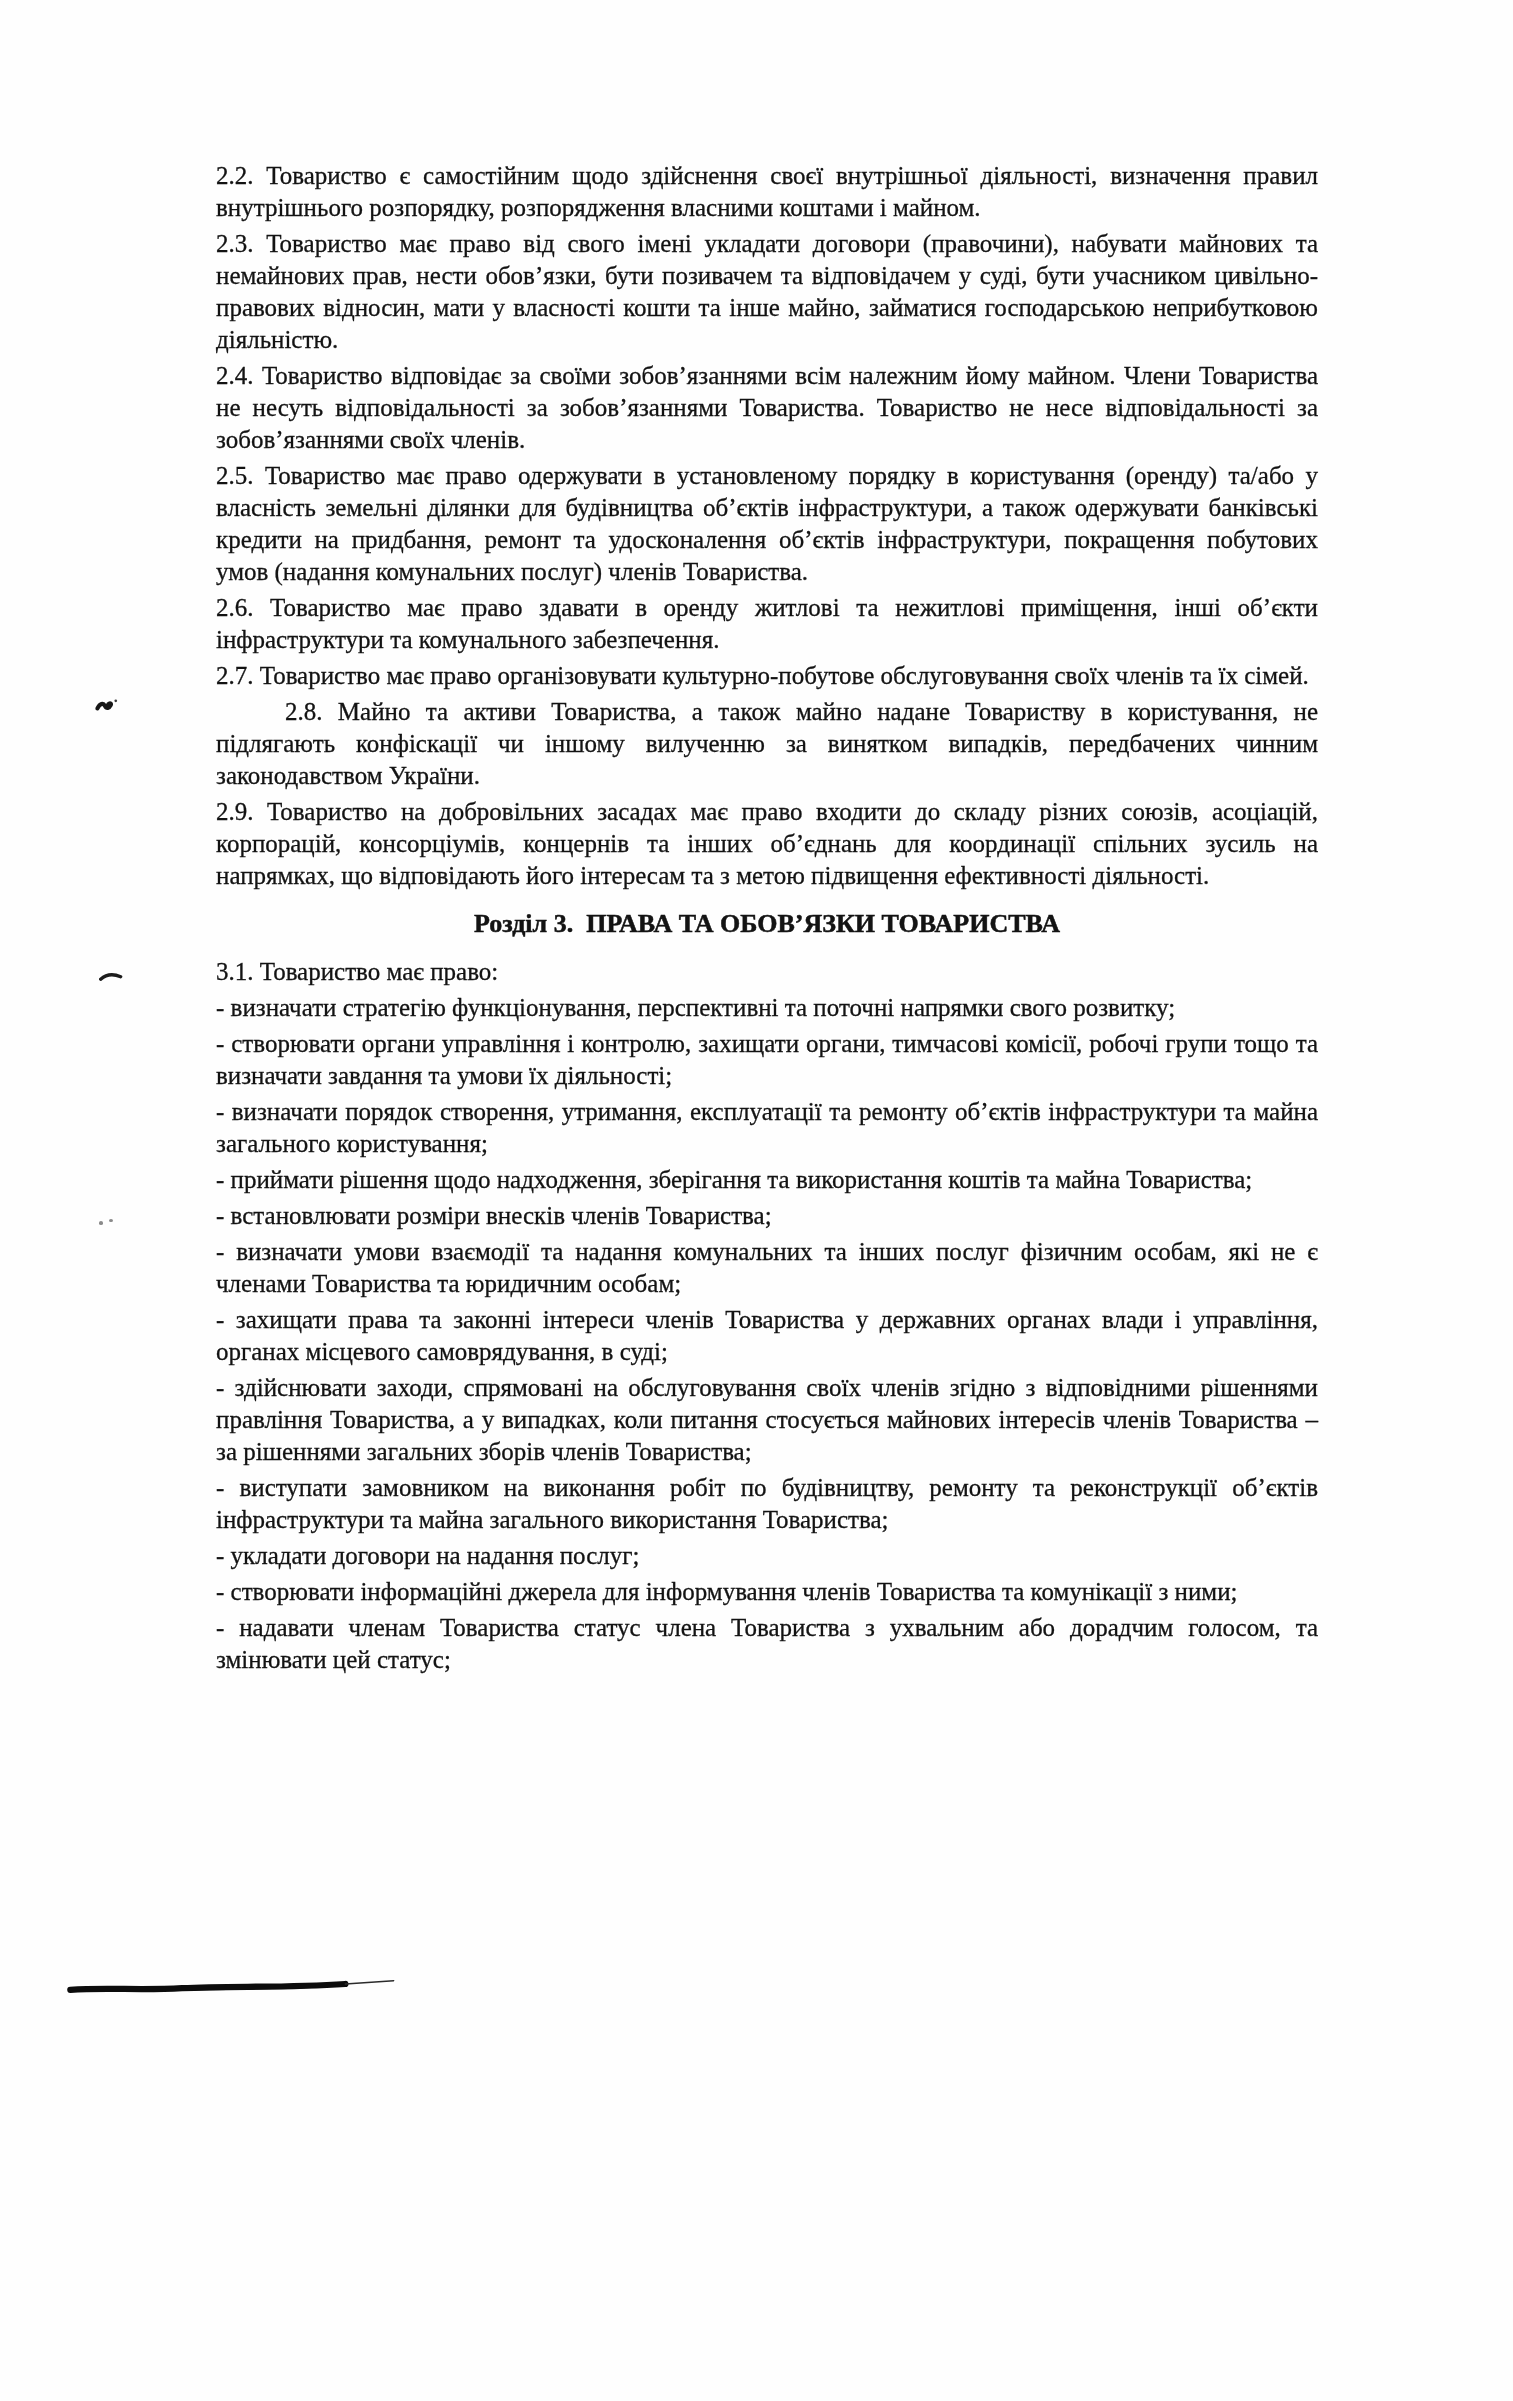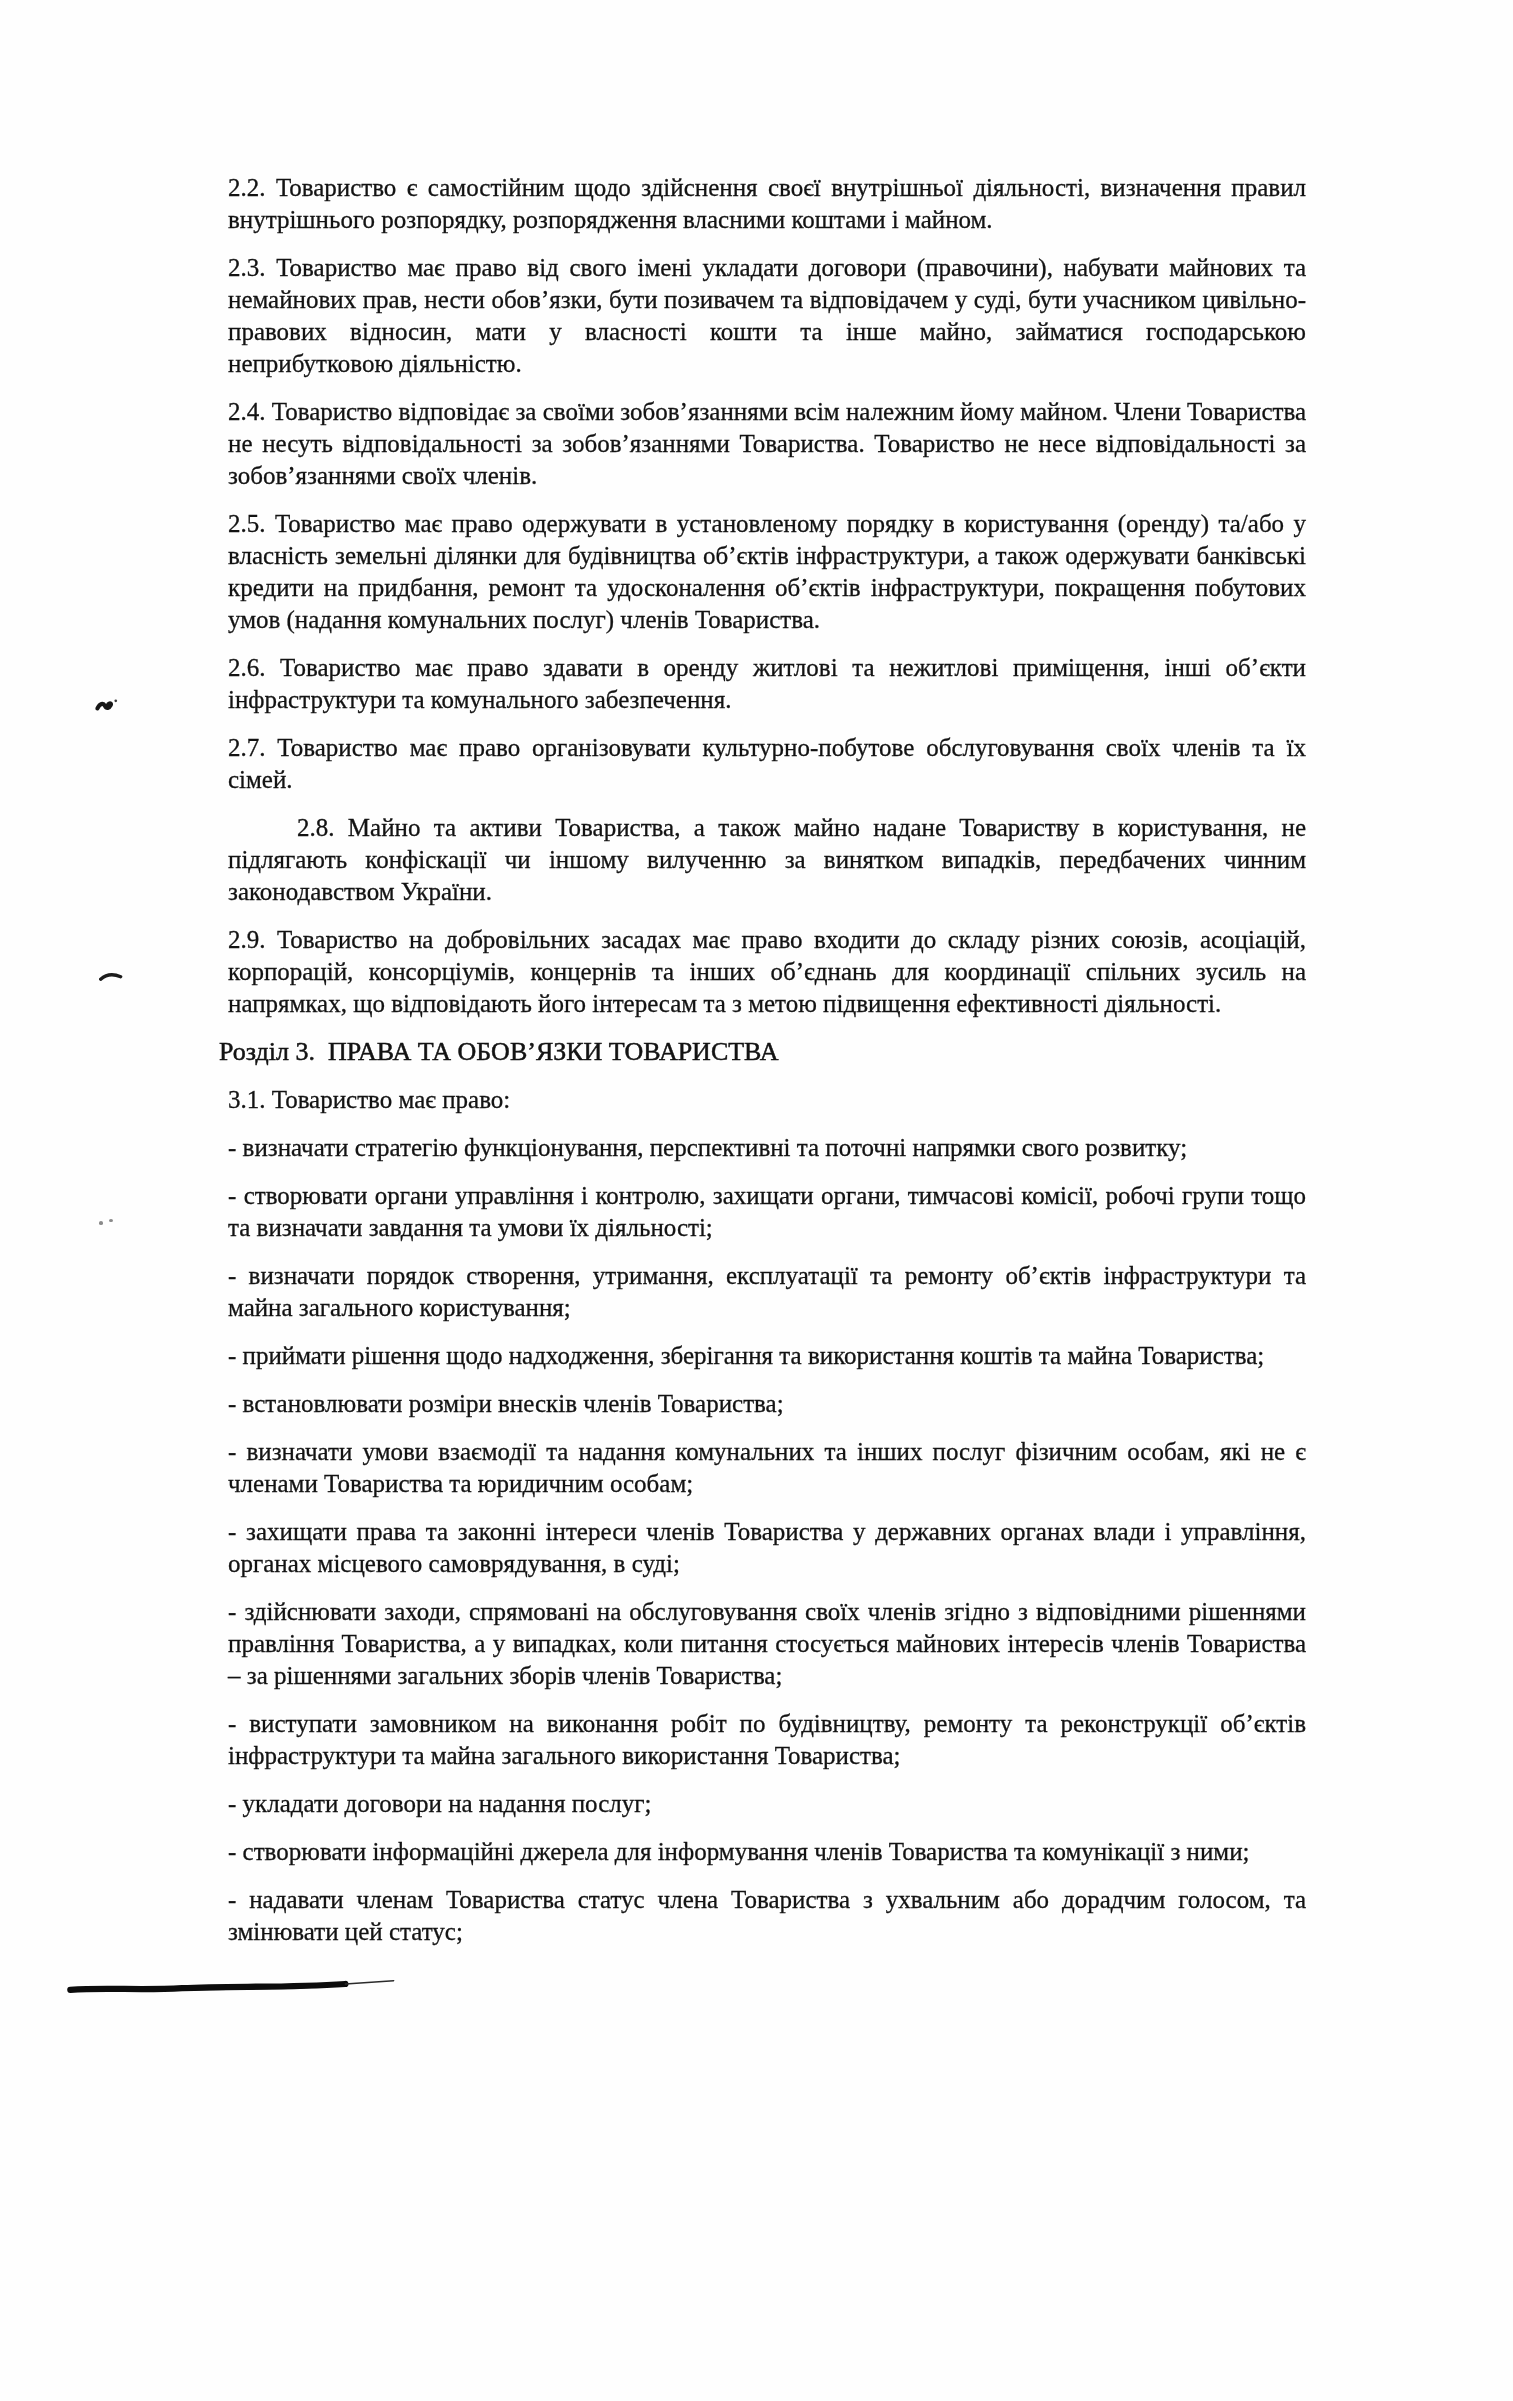--- a/index.html
+++ b/index.html
@@ -20,30 +20,31 @@
     left: 212px;
     top: 156px;
     width: 1110px;
     color: #131313;
     font-size: 25px;
     line-height: 32px;
     text-align: justify;
     -webkit-text-stroke: 0.3px #131313;
   }
   .text-block p {
-    margin: 16px;
+    margin: 4px;
     font-family: Liberation Serif, serif;
   }
   .para.indent-first {
     text-indent: 69px;
   }
   .heading {
-    margin: 7px;
+    margin: 16px;
     font-size: 26px;
-    font-weight: normal;
+    font-weight: bold;
+    text-align: center;
     white-space: pre-wrap;
     -webkit-text-stroke: 0.5px #111;
   }
   .mark {
     position: absolute;
   }
   .mark-squiggle { left: 94px; top: 695px; }
   .mark-dash     { left: 99px; top: 970px; }
   .mark-dots     { left: 97px; top: 1217px; width: 22px; height: 10px; }
   .mark-dots i {

